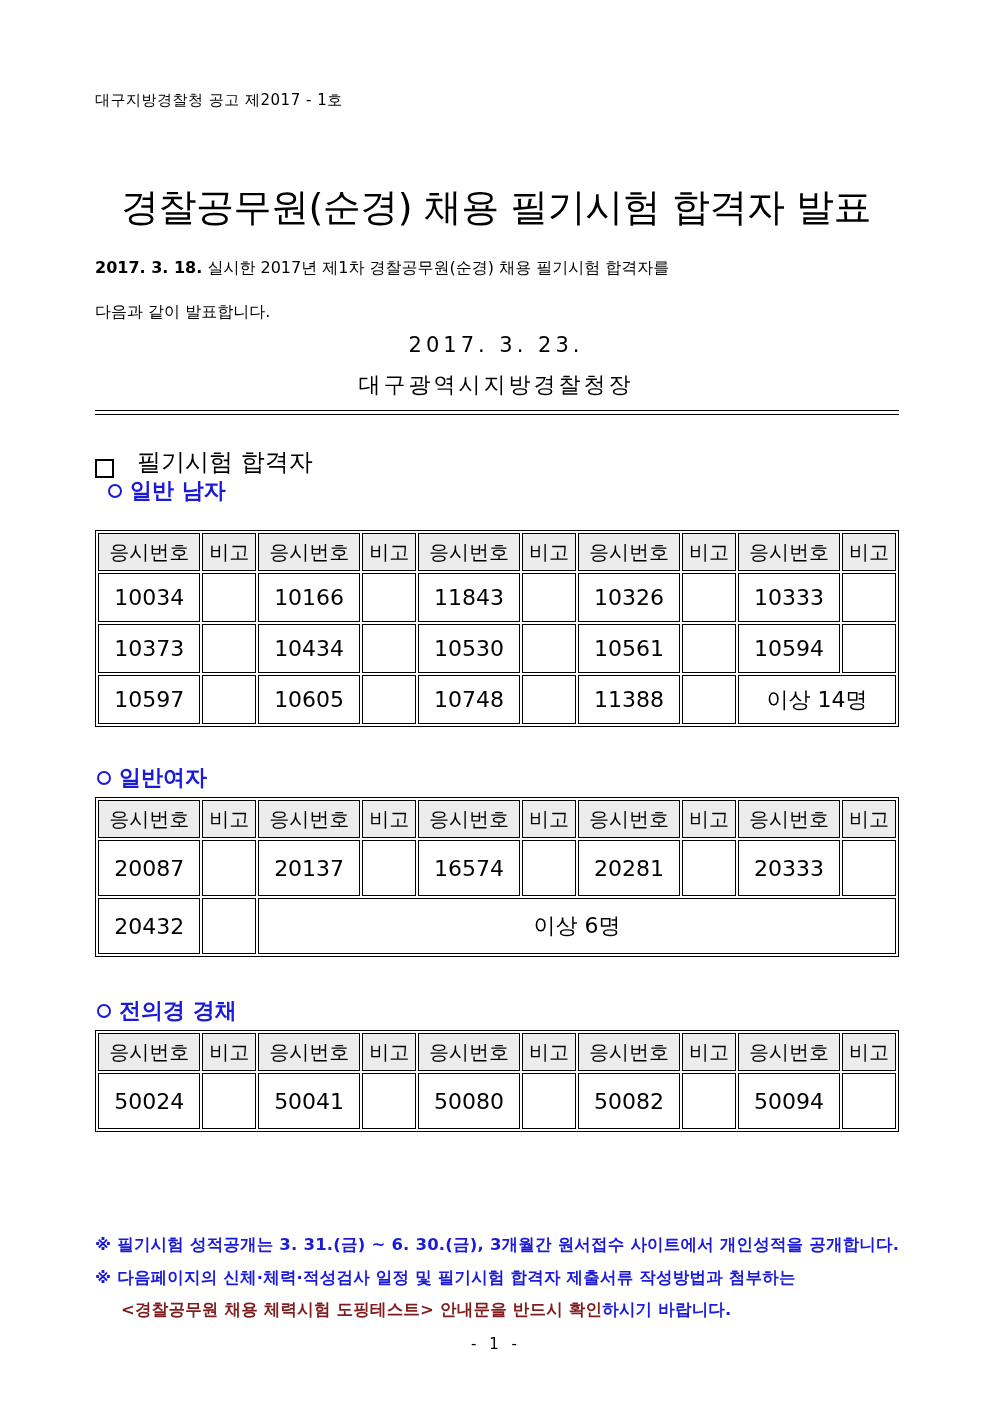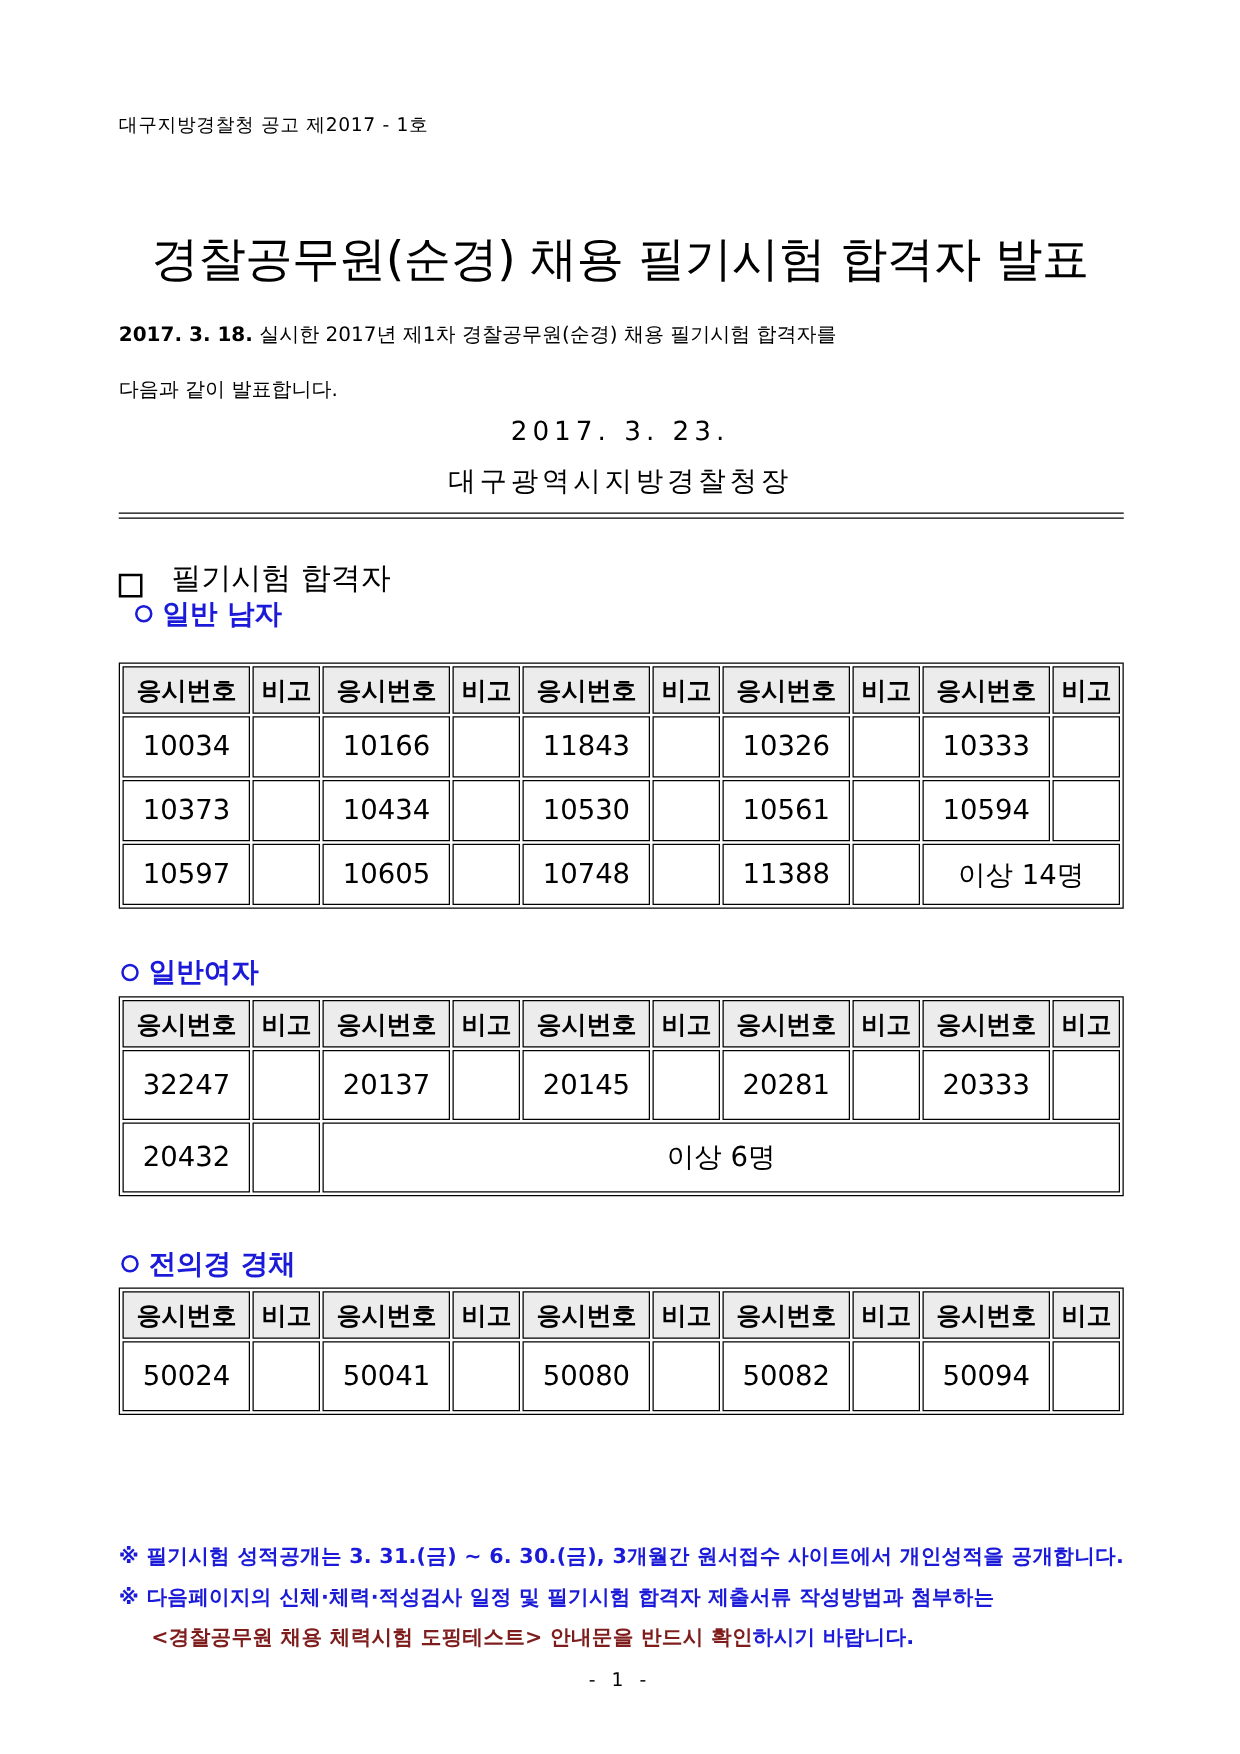--- a/index.html
+++ b/index.html
@@ -17,21 +17,21 @@
 
   .section-head { left: 95px; top: 446px; font-size: 24px; display: flex; align-items: flex-end; gap: 23px; }
   .sq { width: 19px; height: 19px; border: 2px solid #000; box-sizing: border-box; display: inline-block; }
 
   .sub { font-size: 22px; color: #1a1ad8; display: flex; align-items: center; gap: 8px; font-weight: bold; }
   .circ { width: 14px; height: 14px; border: 2px solid #1a1ad8; border-radius: 50%; box-sizing: border-box; display: inline-block; }
 
   table.pass { position: absolute; left: 95px; width: 804px; border-collapse: separate; border-spacing: 2px;
                border: 1.5px solid #000; font-size: 22px; table-layout: fixed; background: #fff; }
   table.pass td, table.pass th { border: 1px solid #000; text-align: center; padding: 0; }
-  table.pass th { background: #ececec; font-weight: bold; font-size: 20px; height: 36px; }
+  table.pass th { background: #ececec; font-weight: normal; font-size: 20px; height: 36px; }
   table.pass td { height: 47px; }
   col.c-no { width: 101px; }
   col.c-bg { width: 53px; }
 
   .note { left: 95px; width: 810px; font-size: 16.5px; font-weight: bold; color: #1a1ad8; letter-spacing: 0.2px; }
   .red { color: #7f1d1d; }
   .pageno { left: 0; width: 992px; top: 1335px; text-align: center; font-size: 15px; letter-spacing: 4px; }
 </style>
 </head>
 <body>
@@ -146,25 +146,25 @@
     <th>응시번호</th>
     <th>비고</th>
     <th>응시번호</th>
     <th>비고</th>
     <th>응시번호</th>
     <th>비고</th>
     <th>응시번호</th>
     <th>비고</th>
   </tr>
   <tr style="height:56px;">
-    <td>32247</td>
+    <td>20087</td>
         <td></td>
     <td>20137</td>
         <td></td>
-    <td>20145</td>
+    <td>16574</td>
         <td></td>
     <td>20281</td>
         <td></td>
     <td>20333</td>
         <td></td>
   </tr>
   <tr style="height:56px;">
     <td>20432</td>
         <td></td>
     <td colspan="8">이상 6명</td>

